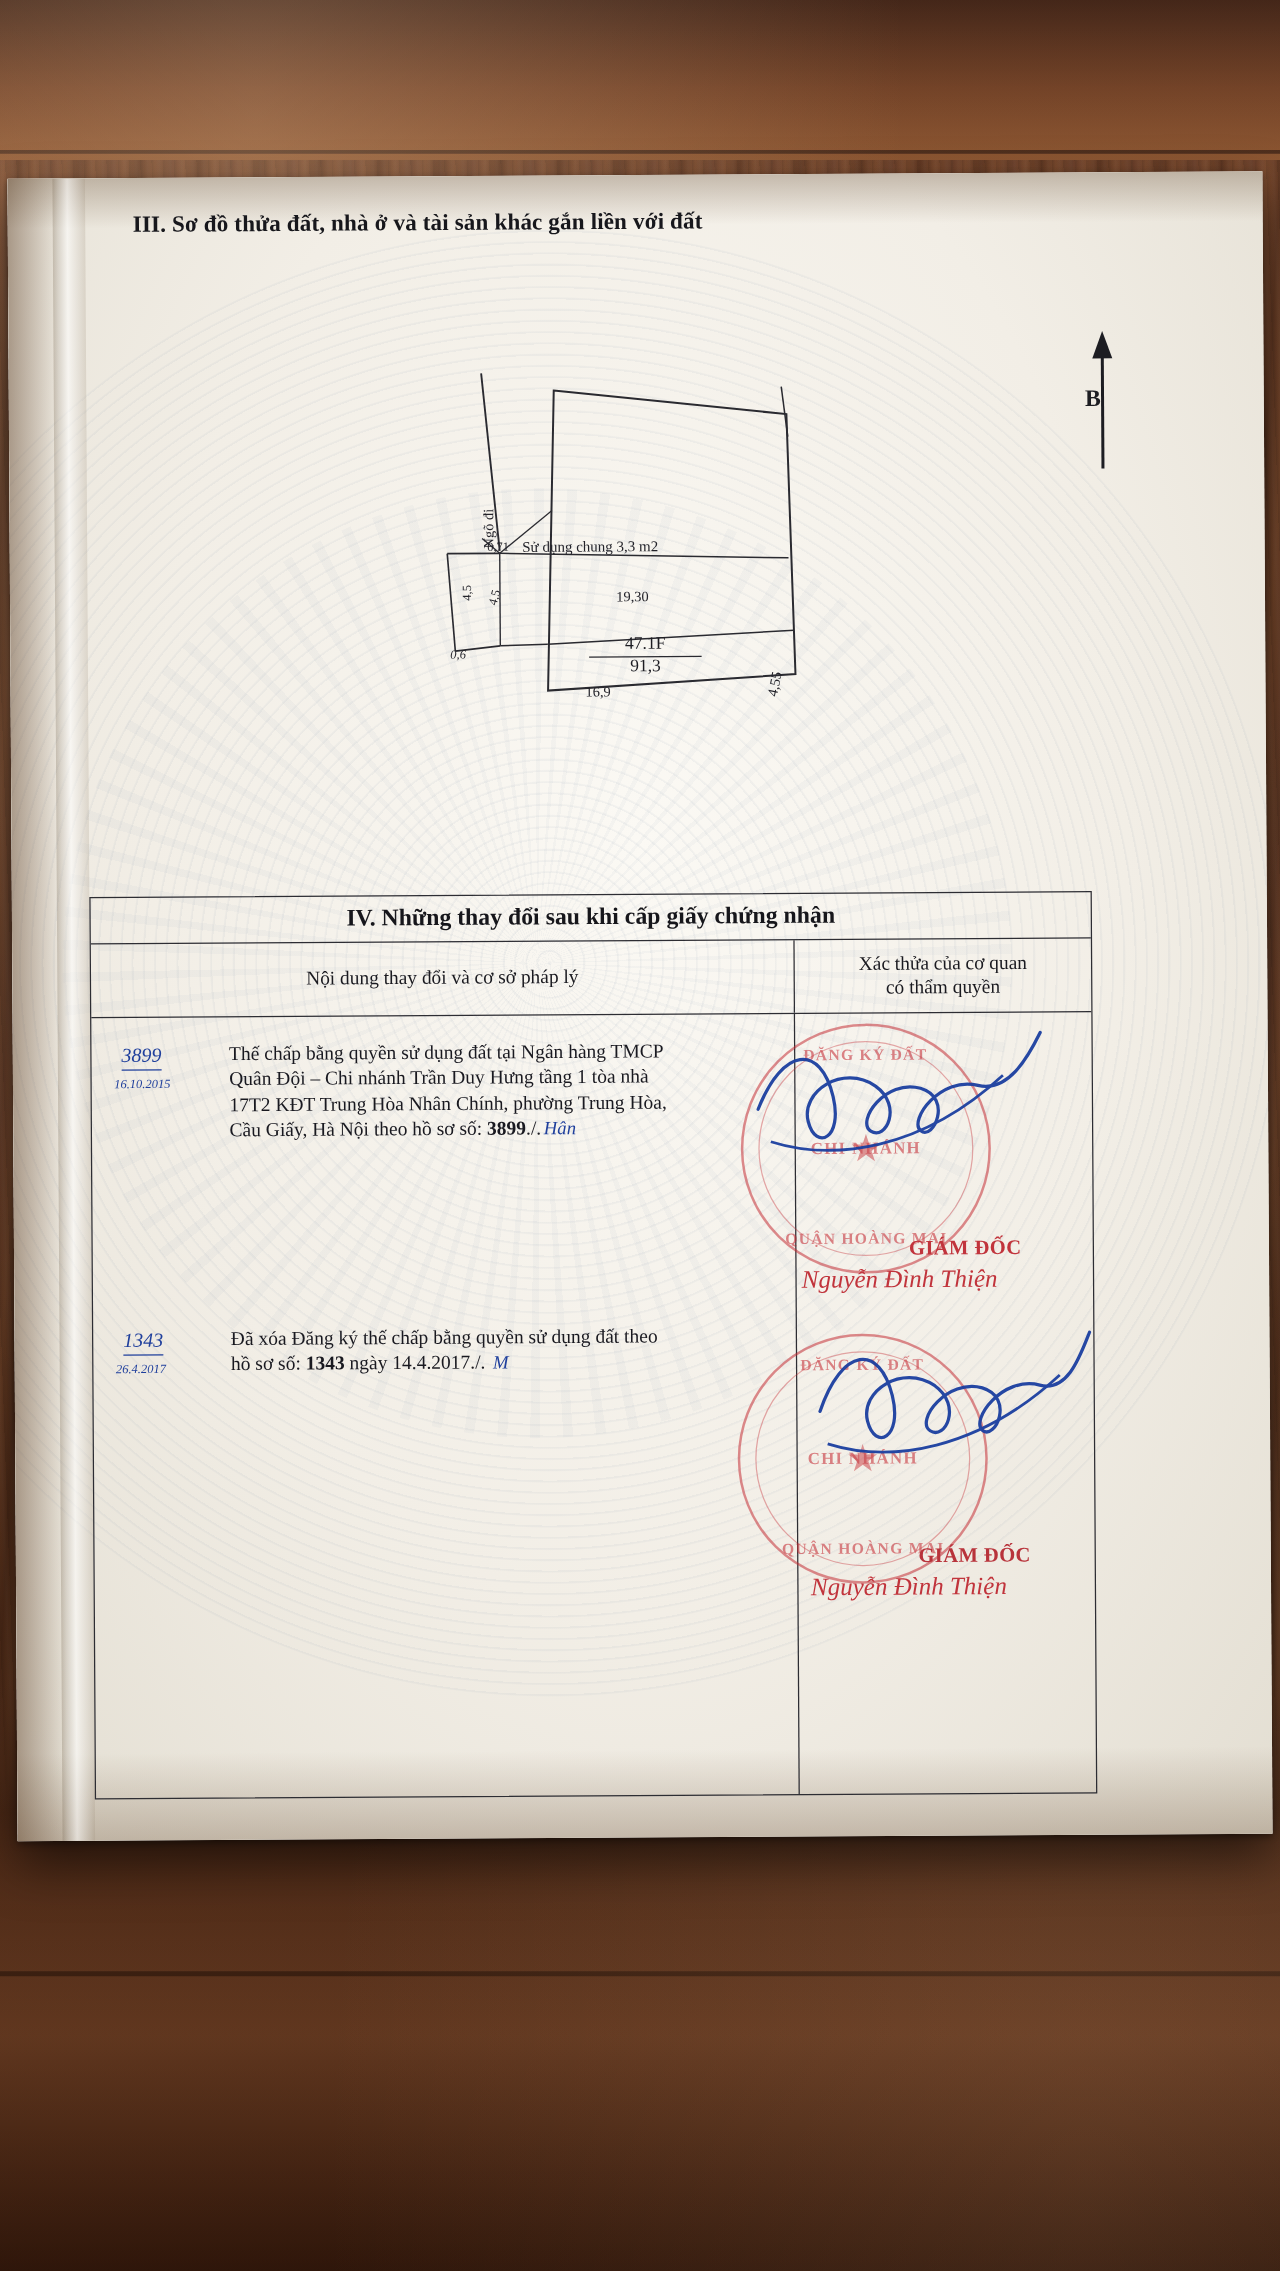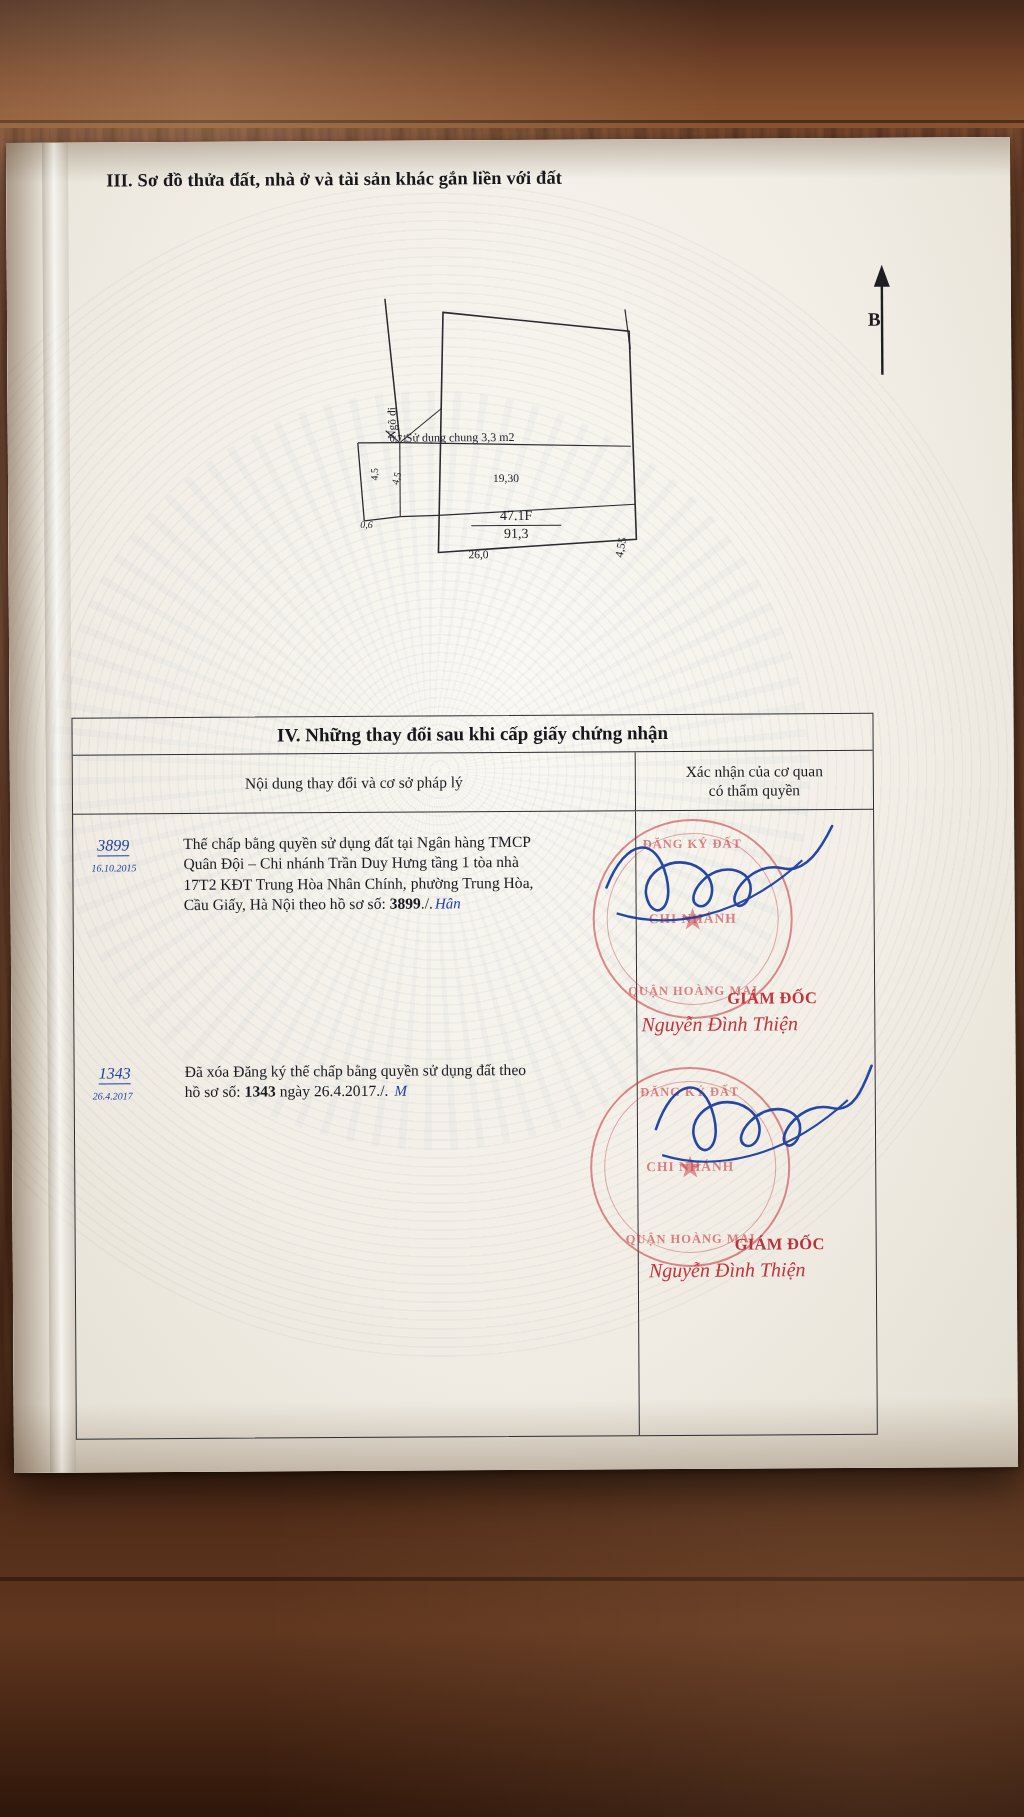--- a/index.html
+++ b/index.html
@@ -324,45 +324,45 @@
       <div class="dim lbl-ngodi" style="left:48px; top:148px;">Ngõ đi</div>
 
       <div class="dim small" style="left:52px; top:142px;">0,71</div>
 
       <div class="dim small" style="left:30px; top:178px; transform:rotate(-90deg);">4,5</div>
 
       <div class="dim small" style="left:52px; top:182px; transform:rotate(-75deg);">4,5</div>
 
       <div class="dim small" style="left:22px; top:228px;font-style:italic;">0,6</div>
 
-      <div class="dim lbl-share" style="left:68px; top:140px;">Sử dụng chung 3,3 m2</div>
+      <div class="dim lbl-share" style="left:80px; top:140px;">Sử dụng chung 3,3 m2</div>
 
       <div class="dim" style="left:155px; top:182px;">19,30</div>
 
-      <div class="dim" style="left:130px; top:258px;">26,0</div>
+      <div class="dim" style="left:130px; top:258px;">16,9</div>
 
       <div class="dim" style="left:272px; top:252px; transform:rotate(-78deg);">4,55</div>
 
       <div class="area-box" style="left:133px; top:218px; width:90px;">
         <div class="top">47.1F</div>
         <div>91,3</div>
       </div>
     </div>
 
     <div class="tbl">
 
       <div class="row-head">IV. Những thay đổi sau khi cấp giấy chứng nhận</div>
 
       <div class="row-sub">
         <div class="col-a">
           <span class="sub-txt">Nội dung thay đổi và cơ sở pháp lý</span>
         </div>
         <div class="col-b">
           <span class="sub-txt two">
-            <span>Xác nhận của cơ quan</span><br>
+            <span>Xác thửa của cơ quan</span><br>
             <span>có thẩm quyền</span>
           </span>
         </div>
       </div>
 
       <div class="body">
 
         <div class="body-a">
 
           <div class="entry" style="left:18px; top:20px; width:540px;">
@@ -377,21 +377,21 @@
               </div>
             </div>
           </div>
 
           <div class="entry" style="left:18px; top:248px; width:540px;">
             <div class="hw hw-num hw-underline" style="position:absolute; left:6px; top:2px;">1343</div>
             <div class="hw hw-date" style="position:absolute; left:0px; top:28px;">26.4.2017</div>
             <div class="text" style="margin-left:92px;">
               <div>Đã xóa Đăng ký thế chấp bằng quyền sử dụng đất theo</div>
               <div>
-                <span>hồ sơ số: </span><b>1343</b><span> ngày 26.4.2017./.</span><span class="hw" style="margin-left:6px;">M</span>
+                <span>hồ sơ số: </span><b>1343</b><span> ngày 14.4.2017./.</span><span class="hw" style="margin-left:6px;">M</span>
               </div>
             </div>
           </div>
         </div>
 
         <div class="body-b">
 
           <div class="stamp" style="left:-44px; top:8px;">
             <div class="arc t">ĐĂNG KÝ ĐẤT</div>
             <div class="arc m">CHI NHÁNH</div>

